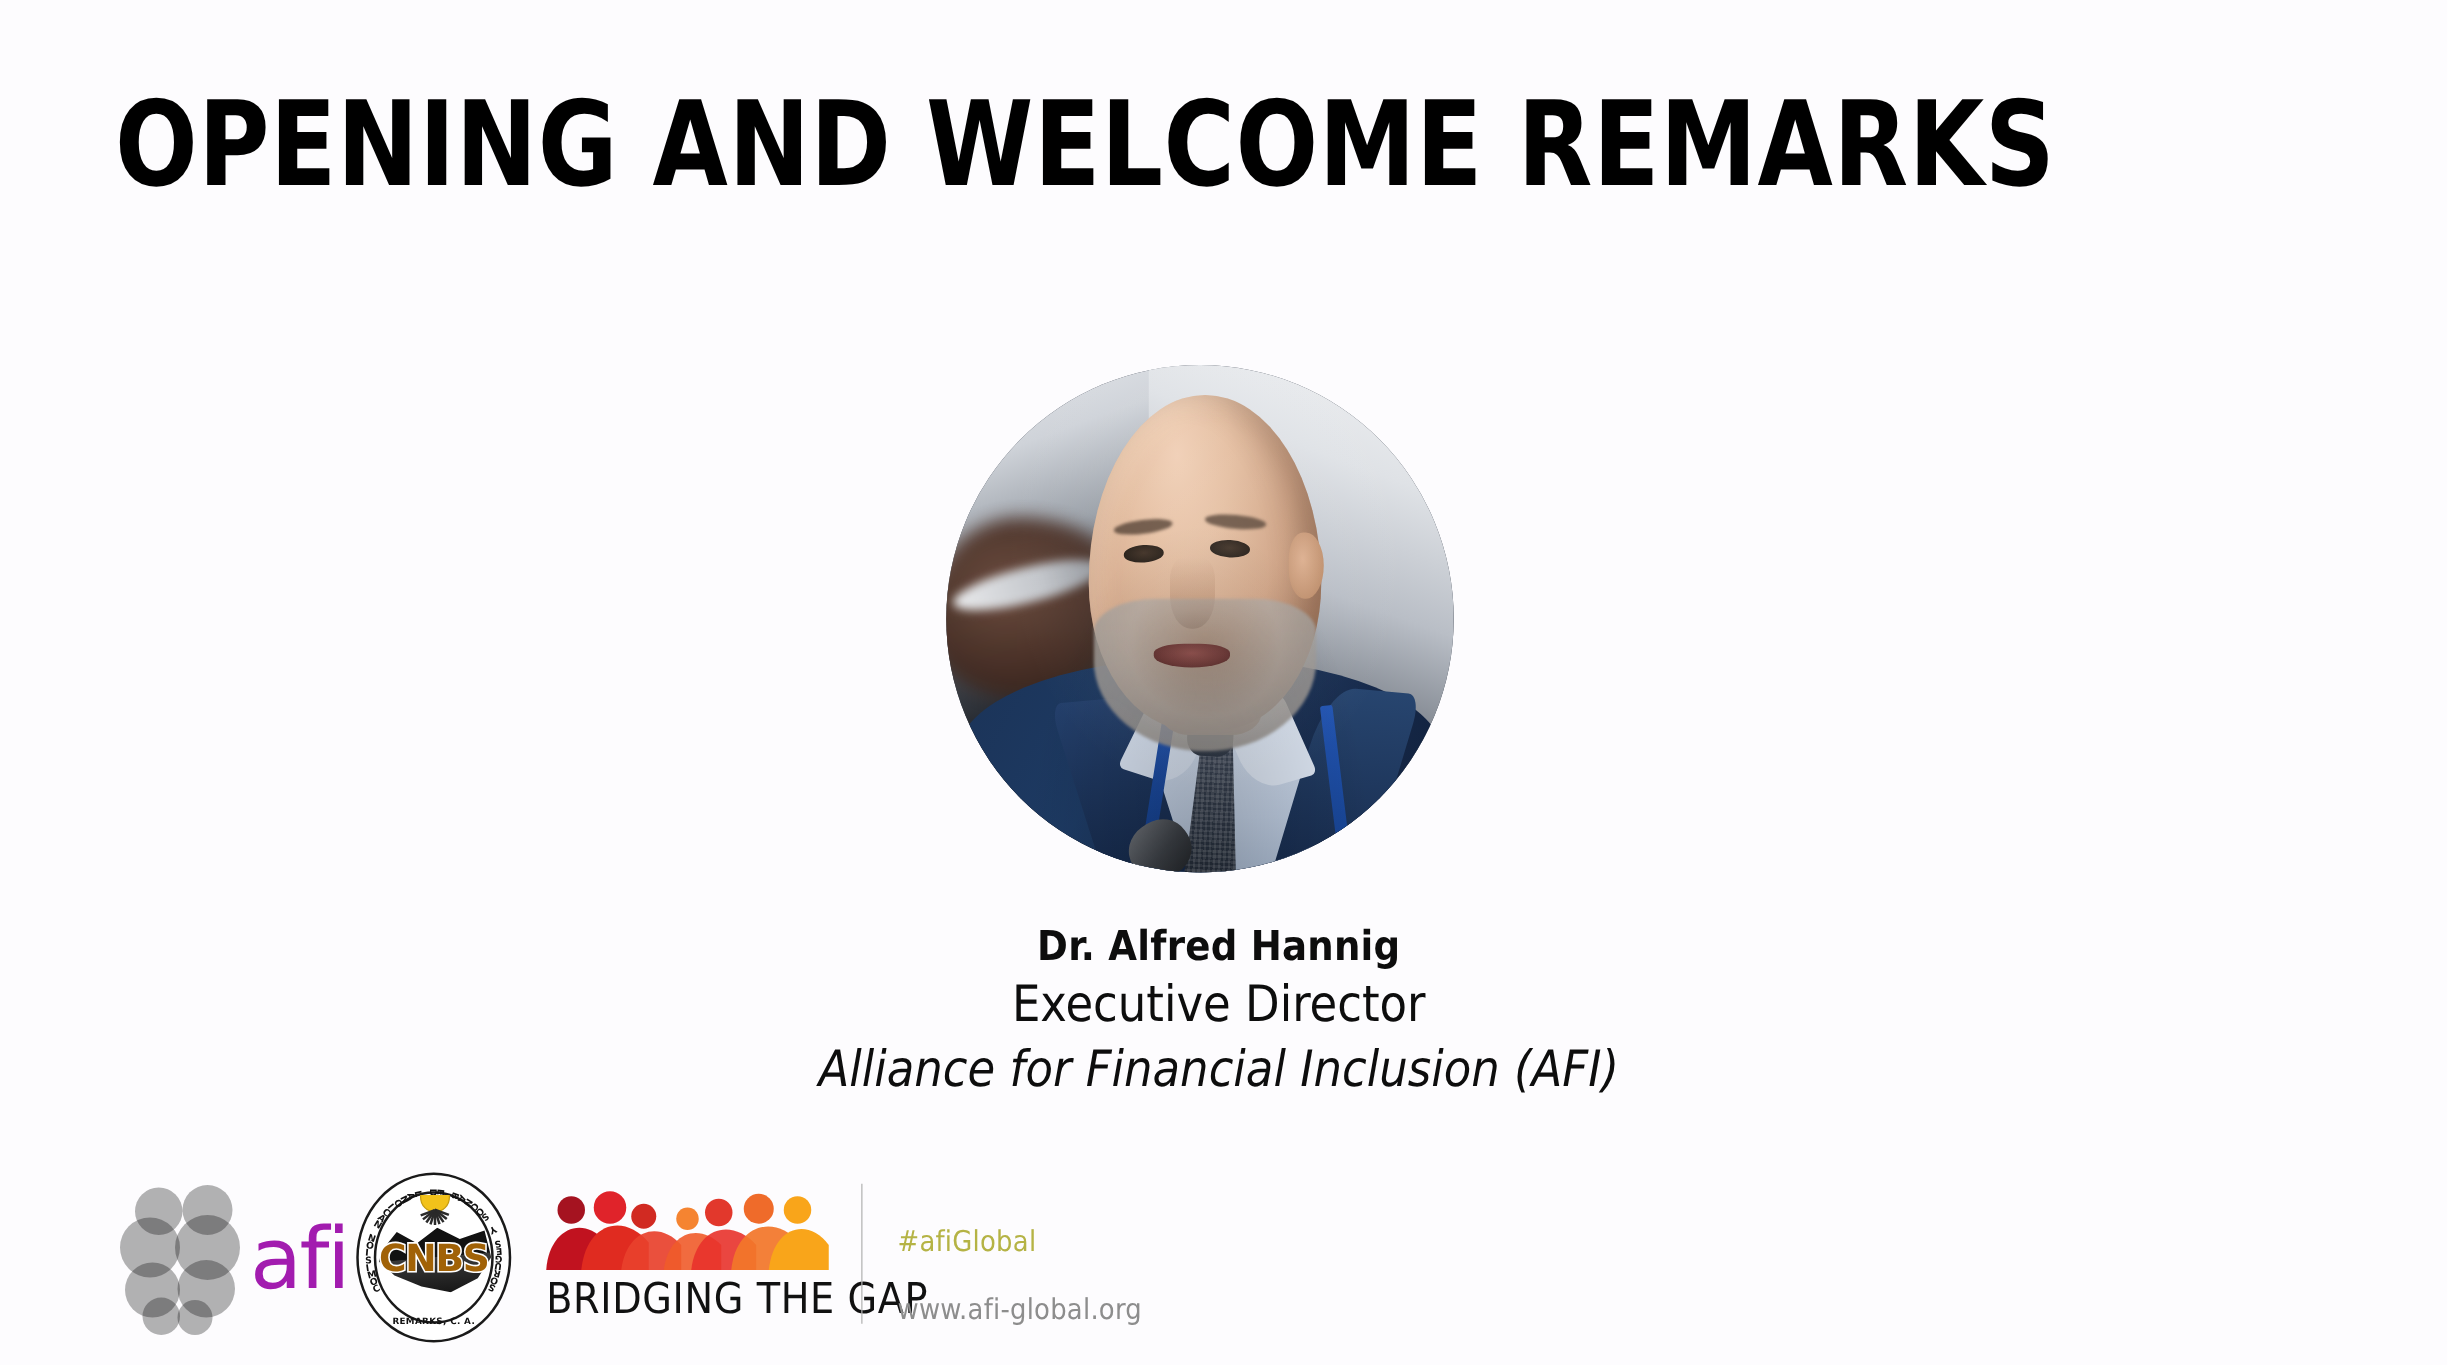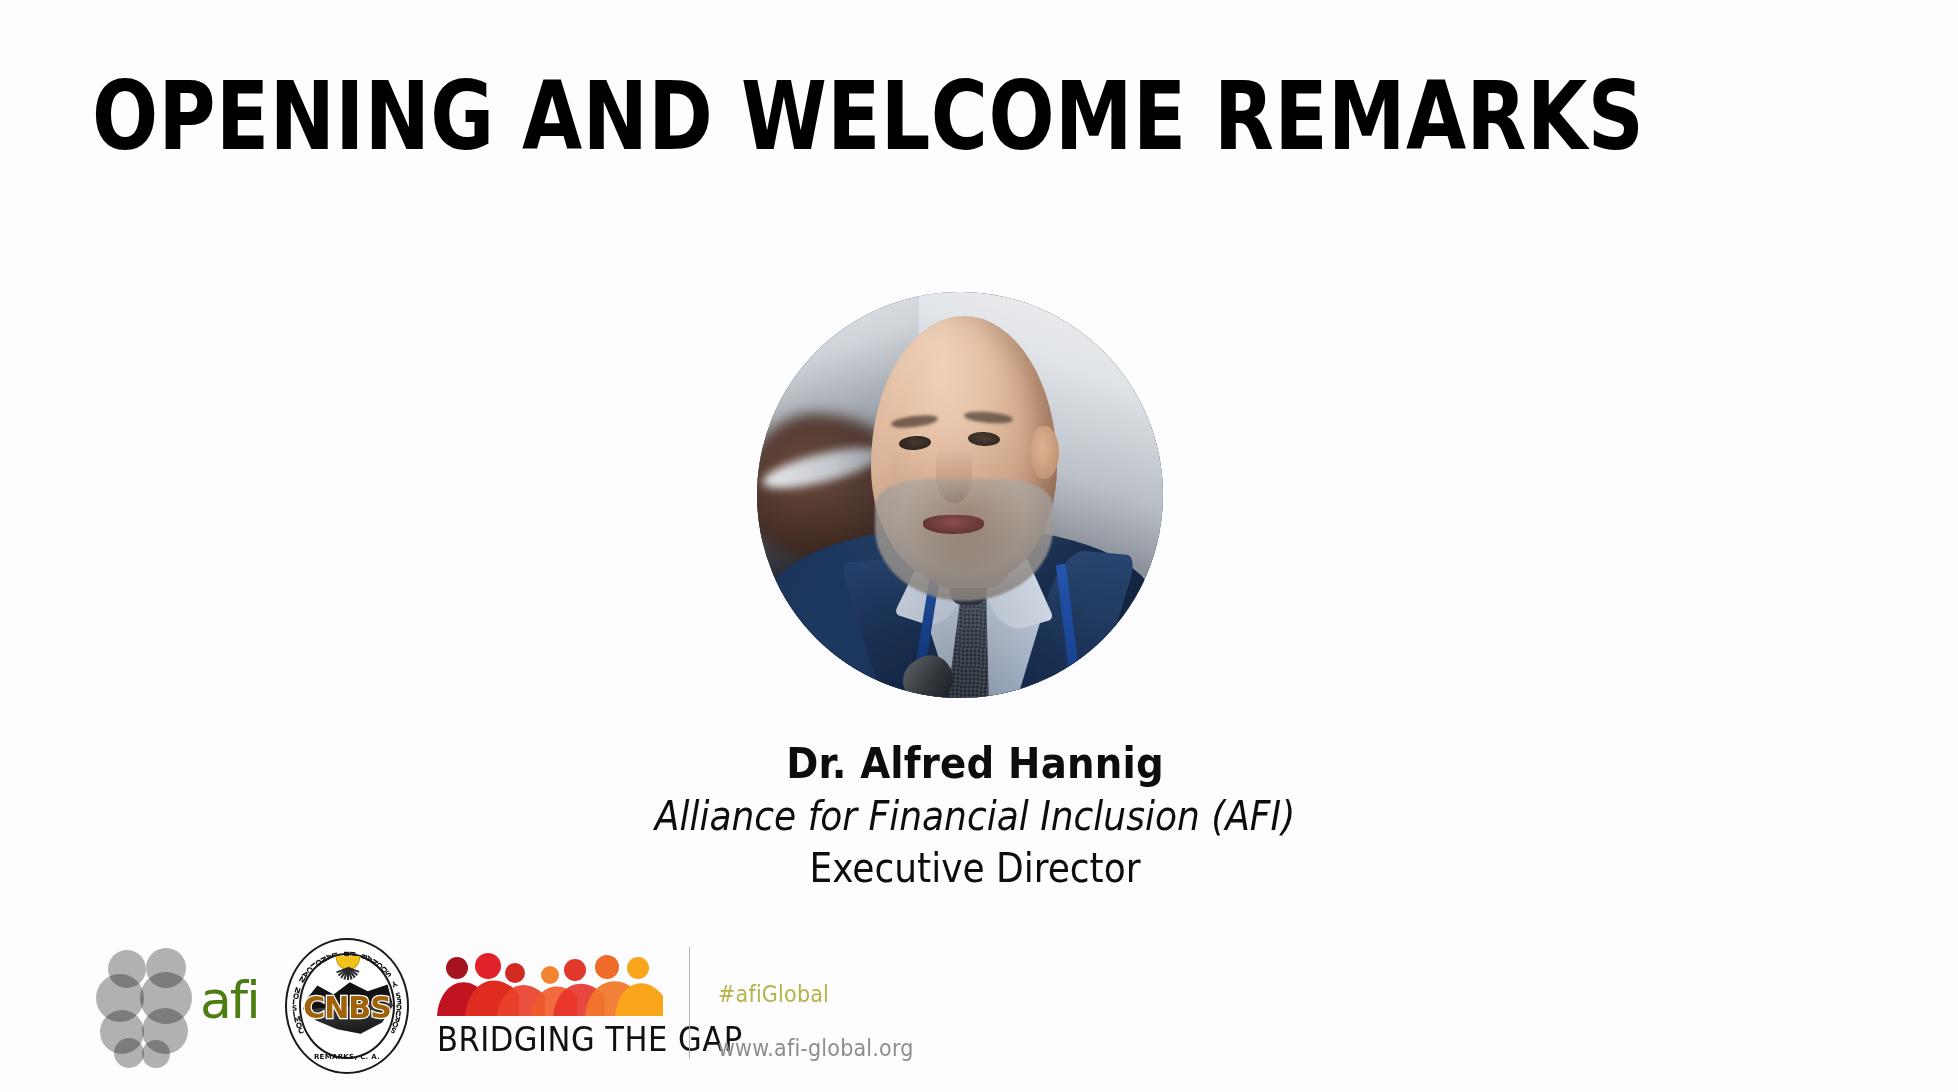--- a/index.html
+++ b/index.html
@@ -269,21 +269,21 @@
   #speaker-block {
     position: absolute;
     left: 360px;
     top: 738px;
     width: 1230px;
     text-align: center;
     color: #0d0d0d;
     font-family: "DejaVu Sans Condensed", "Liberation Sans Narrow", "Liberation Sans", sans-serif;
   }
   #speaker-name {
-    font-size: 43px;
+    font-size: 33px;
     font-weight: 700;
     line-height: 1.18;
     letter-spacing: .2px;
   }
   #speaker-role {
     font-size: 40px;
     font-weight: 400;
     line-height: 1.22;
     margin-top: 3px;
   }
@@ -322,23 +322,23 @@
     border-radius: 50%;
     background: #9e9e9e;
     opacity: .78;
     mix-blend-mode: multiply;
   }
   #afi-word {
     position: absolute;
     left: 104px;
     top: 26px;
     font-family: "DejaVu Sans", sans-serif;
-    font-size: 52px;
+    font-size: 68px;
     font-weight: 400;
-    color: #4d7c0f;
+    color: #a21caf;
     letter-spacing: -2px;
     line-height: 1;
   }
 
   
   #cnbs-logo {
     position: absolute;
     left: 285px;
     top: 6px;
     width: 124px;
@@ -522,22 +522,22 @@
         <div class="ph-mic-stem"></div>
         <div class="ph-mic-head"></div>
       </div>
 
       <div class="ph-grade"></div>
     </div>
   </div>
 
   <div id="speaker-block">
     <div id="speaker-name">Dr. Alfred Hannig</div>
+    <div id="speaker-role">Executive Director</div>
     <div id="speaker-org">Alliance for Financial Inclusion (AFI)</div>
-    <div id="speaker-role">Executive Director</div>
   </div>
 
   <div id="footer">
 
     <div id="afi-logo">
       <div id="afi-mark">
           <span style="left: 12px; top: 2px; width: 38px; height: 38px;"></span>
           <span style="left: 50px; top: 0px; width: 40px; height: 40px;"></span>
           <span style="left: 0px; top: 26px; width: 48px; height: 48px;"></span>
           <span style="left: 44px; top: 24px; width: 52px; height: 52px;"></span>

